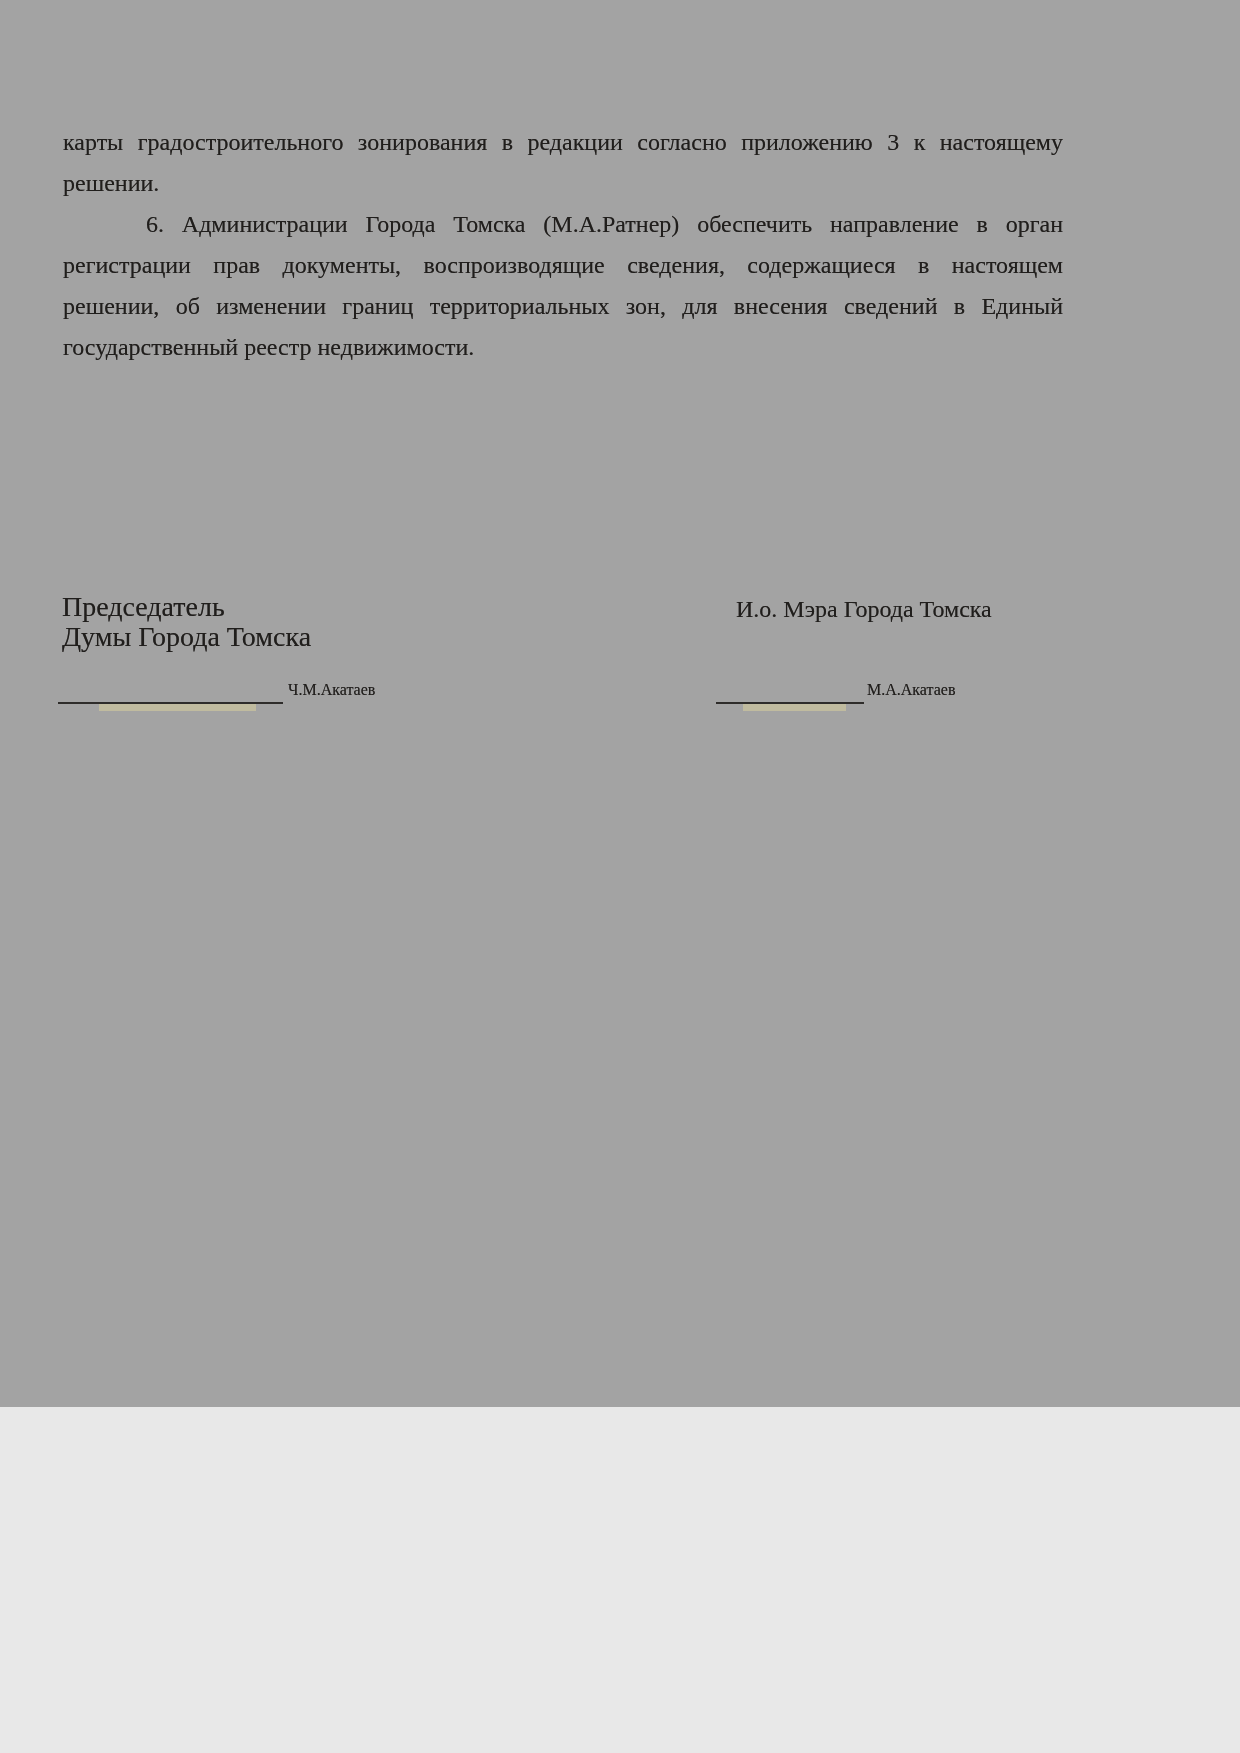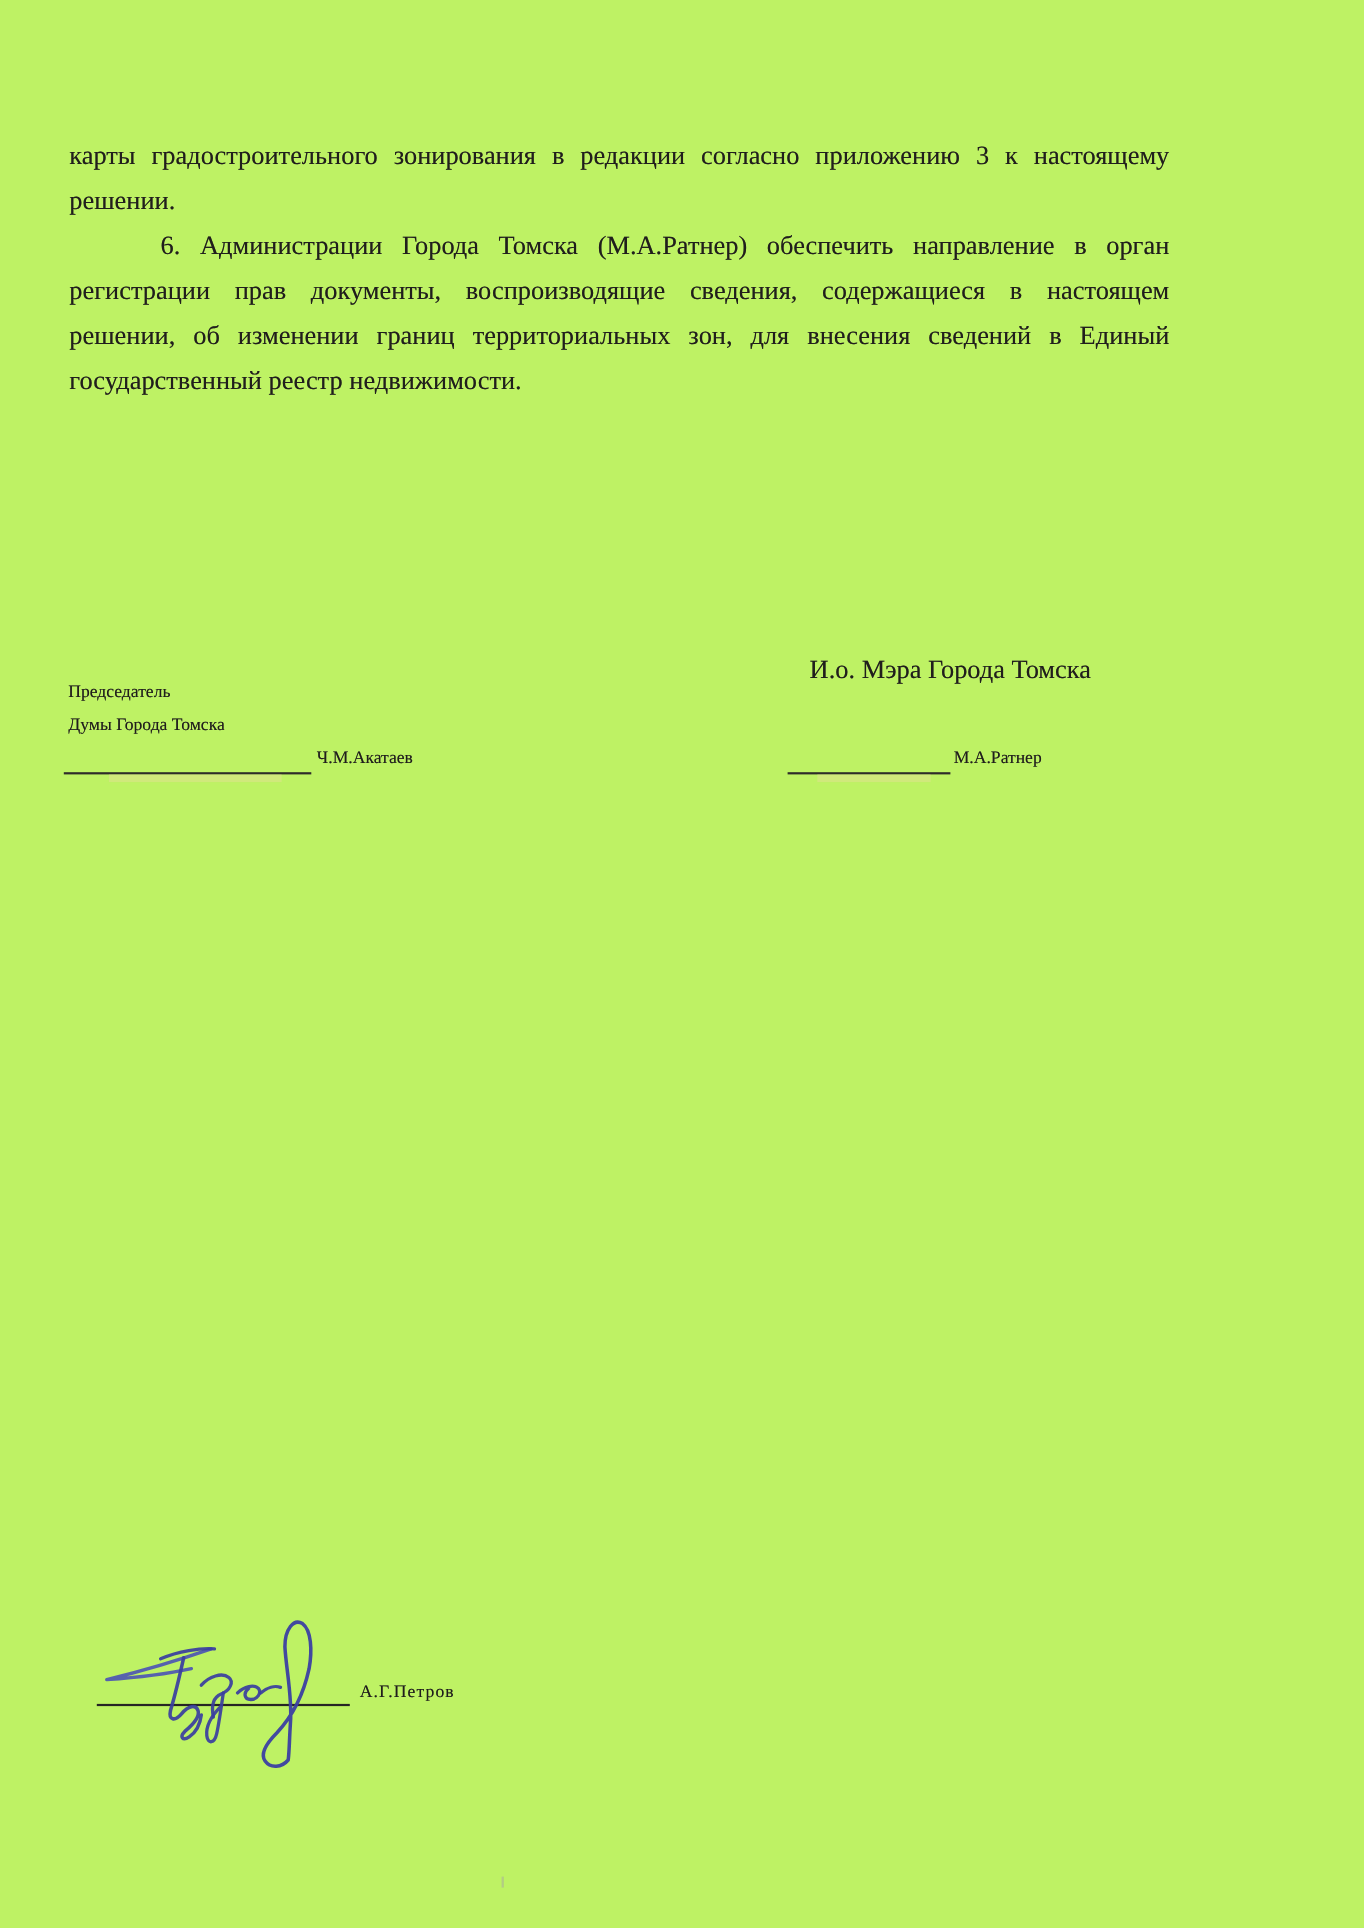--- a/index.html
+++ b/index.html
@@ -1,38 +1,38 @@
 <!DOCTYPE html>
 <html><head>
 <meta charset="utf-8">
 <style>
   html,body{margin:0;padding:0;background:#e8e8e8;}
   .page{
     position:relative;
-    width:1240px;height:1753px;
+    width:1240px;height:1407px;
     margin:0 auto;
-    background:#bef264;
+    background:#a3a3a3;
     font-family:"Liberation Serif","DejaVu Serif",serif;
     color:#201e1c;
     overflow:hidden;
   }
   
   .doc-body{
     position:absolute;left:63px;top:122px;width:1000px;
     font-size:24px;line-height:41px;
     text-shadow:0 0 0.5px rgba(45,42,40,.6);
   }
   .line{height:41px;overflow:hidden;white-space:nowrap;}
   .line.fill{white-space:normal;text-align:justify;text-align-last:justify;}
   .line.ind{text-indent:83px;}
 
   
   .sig-title-left{
-    position:absolute;left:62px;top:615px;
-    font-size:16px;line-height:30px;
+    position:absolute;left:62px;top:592px;
+    font-size:28px;line-height:30px;
     text-shadow:0 0 0.5px rgba(45,42,40,.6);
   }
   .sig-title-right{
     position:absolute;left:736px;top:594px;
     font-size:24px;line-height:30px;white-space:nowrap;
     text-shadow:0 0 0.5px rgba(45,42,40,.6);
   }
   .tline{height:30px;overflow:hidden;white-space:nowrap;}
 
   
@@ -84,21 +84,21 @@
     </div>
 
   <div class="sig-title-right">И.о. Мэра Города Томска</div>
 
   <div class="uline tinted" id="uline-left"></div>
   <div class="uline tinted" id="uline-right"></div>
   <div class="uline" id="uline-bottom"></div>
 
   <div class="sig-name" id="name-left">Ч.М.Акатаев</div>
 
-  <div class="sig-name" id="name-right">М.А.Ратнер</div>
+  <div class="sig-name" id="name-right">М.А.Акатаев</div>
 
   <div class="sig-name" id="name-bottom">А.Г.Петров</div>
 
   <svg id="hand-signature" viewBox="0 0 230 160" aria-hidden="true">
 
     <path d="M122 44 C 96 53, 56 65, 27 72 C 57 70, 86 66, 104 62" stroke="#4a52b5" stroke-width="3" opacity="0.9"></path>
 
     <path d="M76 53 C 92 46, 112 43, 125 44" stroke="#3a3e9f" stroke-width="3" opacity="0.92"></path>
 
     <path d="M97 52 C 93 70, 88 90, 85 100 C 83 109, 89 110, 95 103 C 101 96, 108 94, 110 100 C 112 106, 104 114, 98 119 C 93 124, 96 128, 102 124 C 108 120, 112 112, 113 104" stroke="#3a3e9f" stroke-width="3.2" opacity="0.92"></path>

